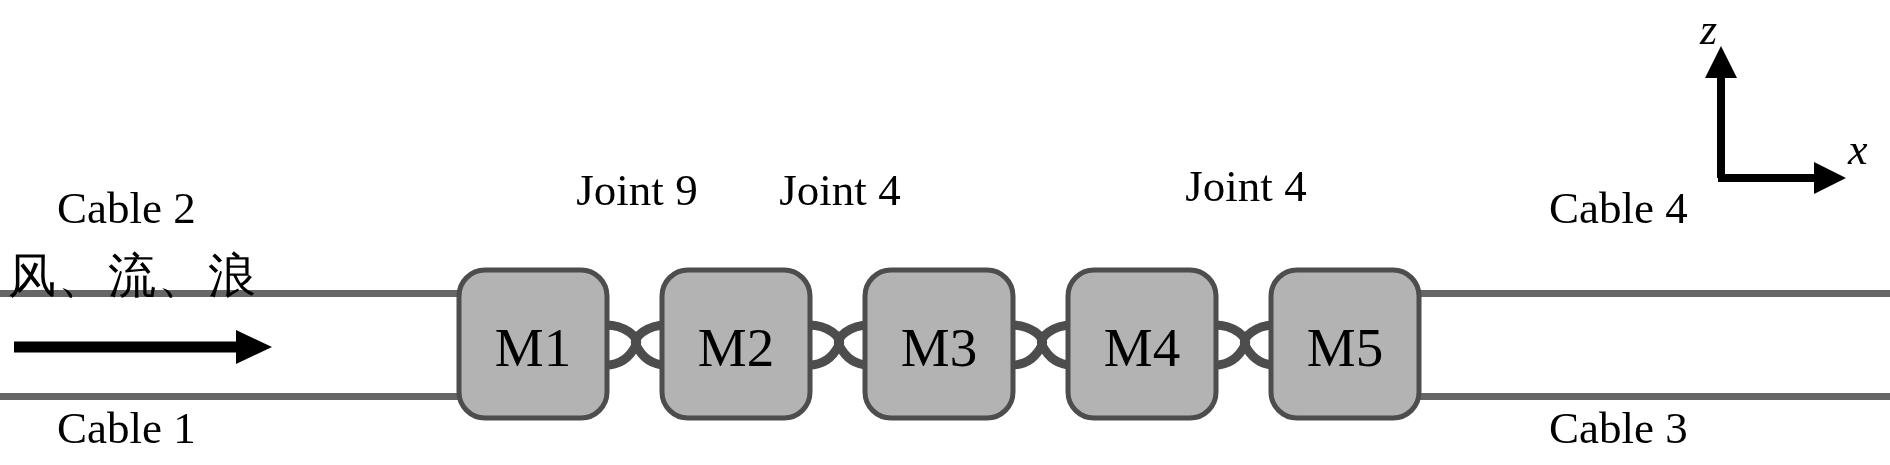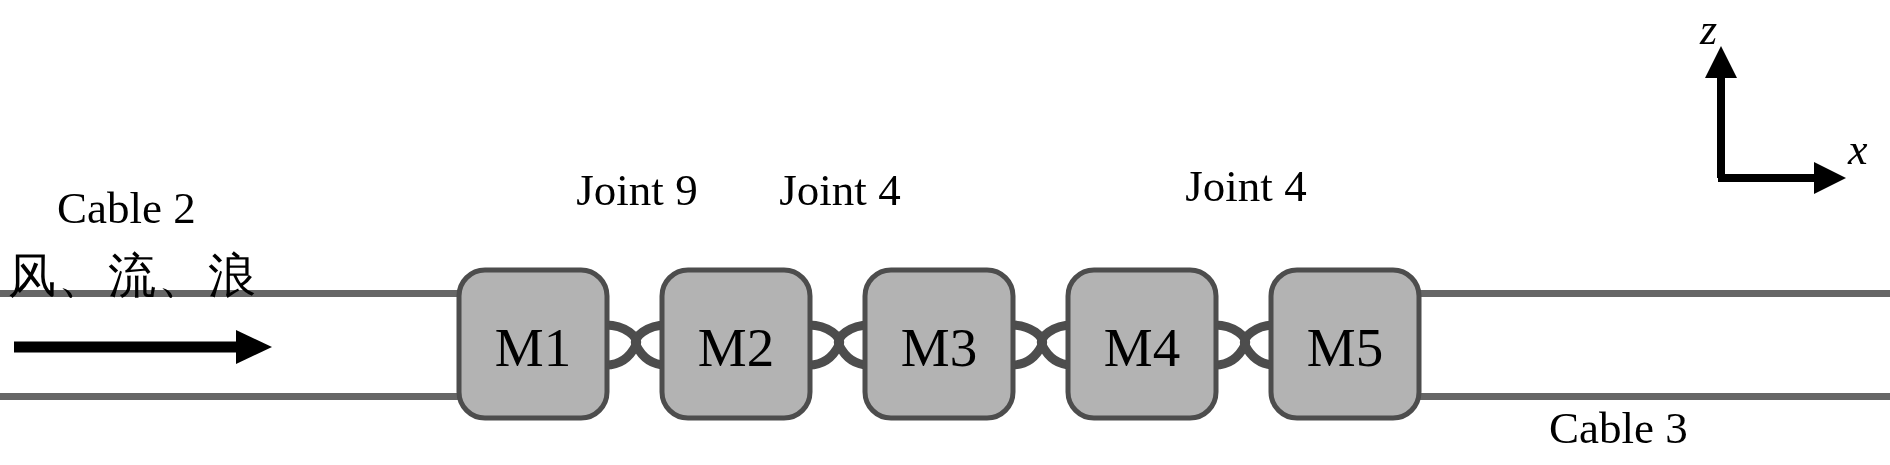--- a/index.html
+++ b/index.html
@@ -112,20 +112,22 @@
       </g>
 
       <g>
         <line x1="1718" y1="178" x2="1820" y2="178" stroke="#000000" stroke-width="8"></line>
         <polygon points="1814,162 1846,178 1814,194" fill="#000000"></polygon>
       </g>
     </g>
   </svg>
 
   <div class="lbl cable-label" style="left:57px; top:186px;">Cable 2</div>
+  <div class="lbl cable-label" style="left:57px; top:406px;">Cable 1</div>
+  <div class="lbl cable-label" style="left:1549px; top:186px;">Cable 4</div>
   <div class="lbl cable-label" style="left:1549px; top:406px;">Cable 3</div>
 
   <div class="lbl env-label" style="left:8px; top:251px;">风、流、浪</div>
 
   <div class="lbl joint-label" style="left:457px; top:168px; width:360px;">Joint 9</div>
   <div class="lbl joint-label" style="left:660px; top:168px; width:360px;">Joint 4</div>
   <div class="lbl joint-label" style="left:1066px; top:164px; width:360px;">Joint 4</div>
 
   <div class="module-label" style="left:459px; top:320px; width:148px;">M1</div>
   <div class="module-label" style="left:662px; top:320px; width:148px;">M2</div>

